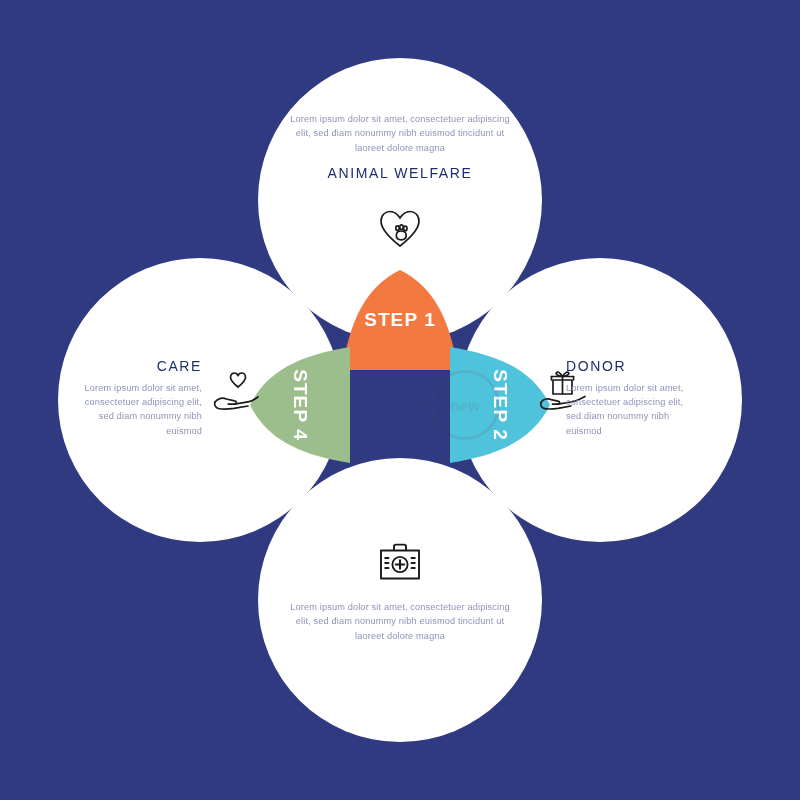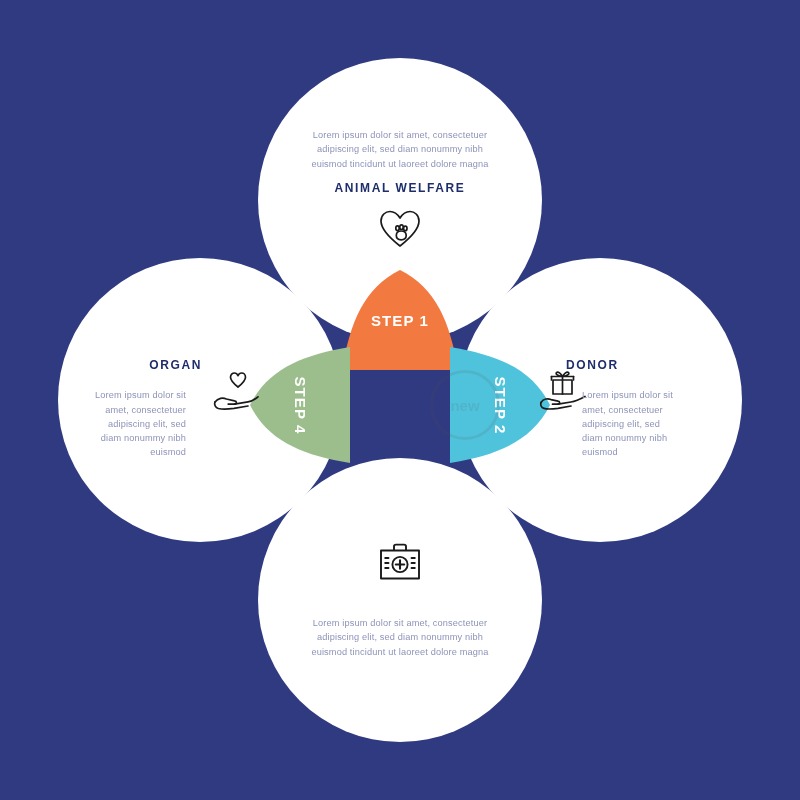--- a/index.html
+++ b/index.html
@@ -31,50 +31,50 @@
     width:120px;height:120px;
     overflow:hidden;
   }
 
   .lens-label{
     position:absolute;
     left:0;top:0;
     width:120px;height:120px;
     display:flex;align-items:center;justify-content:center;
     color:#ffffff;
-    font-size:15px;
+    font-size:19px;
     font-weight:bold;
     letter-spacing:1.1px;
     white-space:nowrap;
     pointer-events:none;
   }
 
   
   .lens-step1{left:340px;top:270px;width:120px;height:100px;}
   .lens-step2{left:450px;top:345px;width:100px;height:120px;}
   .lens-step3{left:340px;top:440px;width:120px;height:100px;}
   .lens-step4{left:250px;top:345px;width:100px;height:120px;}
 
   .vert{transform:rotate(90deg);}
 
   
   .block{position:absolute;box-sizing:border-box;}
   .title{
     color:#1e2d6b;
-    font-size:12px;
-    font-weight:bold;
+    font-size:14px;
+    font-weight:normal;
     letter-spacing:1.6px;
     margin:0 0 6px 0;
     line-height:1.2;
   }
   .body{
     color:#8d93b8;
     font-size:9.2px;
     line-height:1.55;
-    margin:16px;
+    margin:0;
     letter-spacing:.15px;
   }
 
   
   .block-top{
     left:290px;top:112px;width:220px;
     text-align:center;
   }
   .block-top .body{margin-bottom:10px;}
   .block-top .title{margin:0 0 0 0;}
@@ -210,21 +210,21 @@
       <line x1="33.5" y1="16" x2="36.8" y2="16"></line>
       <line x1="33.5" y1="21" x2="36.8" y2="21"></line>
       <line x1="33.5" y1="26" x2="36.8" y2="26"></line>
     </svg>
   </div>
   <div class="block block-bottom">
     <p class="body">Lorem ipsum dolor sit amet, consectetuer adipiscing elit, sed diam nonummy nibh euismod tincidunt ut laoreet dolore magna</p>
   </div>
 
   <div class="block block-left">
-    <h3 class="title">ORGAN</h3>
+    <h3 class="title">CARE</h3>
     <p class="body">Lorem ipsum dolor sit amet, consectetuer adipiscing elit, sed diam nonummy nibh euismod</p>
   </div>
   <div class="icon icon-left">
     <svg width="48" height="42" viewBox="0 0 48 42" fill="none" stroke="#1a1a1a" stroke-width="1.7" stroke-linecap="round" stroke-linejoin="round">
       <path d="M26 17 C 20.5 12.6 18.5 10 18.5 7.2 C 18.5 4.6 20.4 3 22.4 3 C 23.9 3 25.3 4 26 5.6 C 26.7 4 28.1 3 29.6 3 C 31.6 3 33.5 4.6 33.5 7.2 C 33.5 10 31.5 12.6 26 17 Z"></path>
       <path d="M3 32 C 6 27.8 11 27.4 14.4 29 L 22.5 30.8 C 25 31.2 25 34.1 22.5 34.1 L 16.2 34.1"></path>
       <path d="M22.5 34.1 L 36 31.8 C 40.5 31 44 28.6 46 26.8"></path>
       <path d="M3 32 C 1.8 34.5 3.5 37.6 6.4 38.5 C 11 39.8 16.5 39.2 22 38.4 L 36 36"></path>
     </svg>
   </div>

